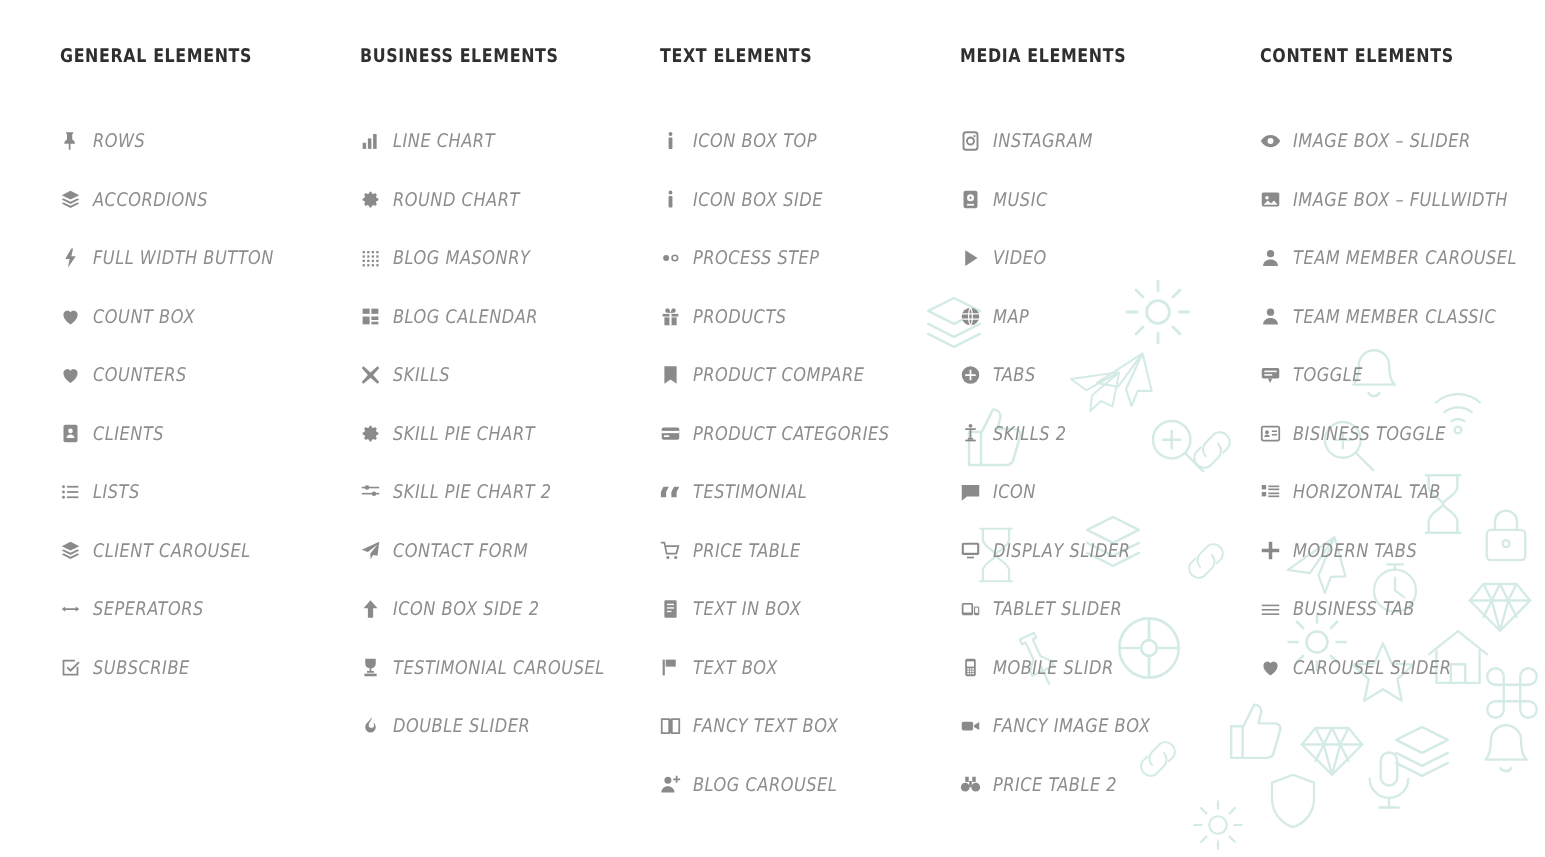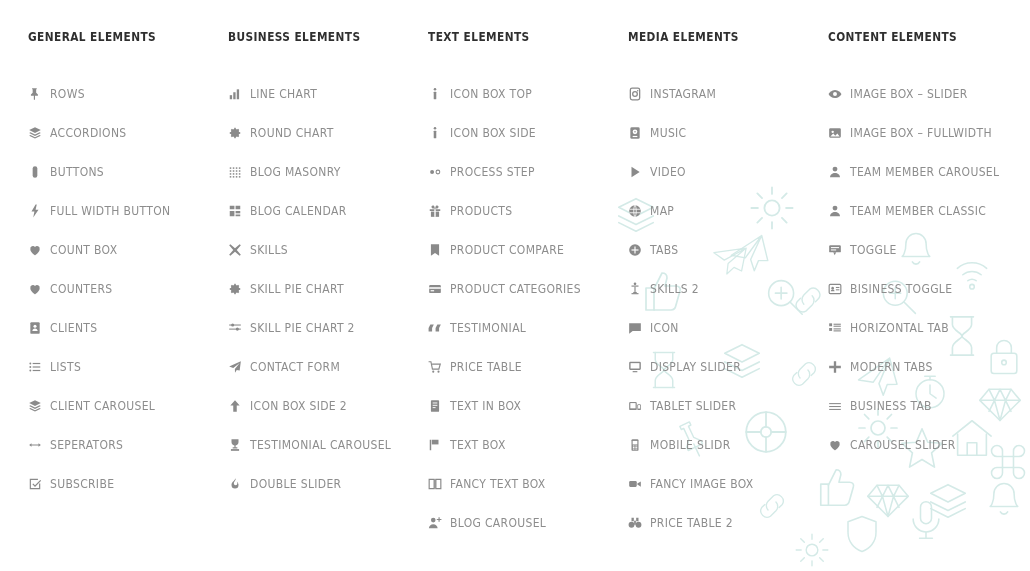--- a/index.html
+++ b/index.html
@@ -29,38 +29,39 @@
     position:absolute;inset:0;
     z-index:2;
     display:flex;
     padding:0;
   }
   .col{
     width:200px;
     flex:0 0 200px;
     padding-top:28px;
   }
-  .col:first-child{margin-left:28px;}
+  .col:first-child{margin-left:40px;}
 
   .col-title{
     font-family:"DejaVu Sans Condensed","Liberation Sans",sans-serif;
     font-weight:bold;
     font-size:12.5px;
     letter-spacing:.45px;
     color:#2f2f2f;
     text-transform:uppercase;
     height:18px;
     line-height:18px;
     white-space:nowrap;
     transform:scaleX(.94);
     transform-origin:left center;
   }
 
   .items{
     margin-top:28px;
+    font-style:italic;
   }
   .item{
     display:flex;
     align-items:center;
     height:39px;
     white-space:nowrap;
   }
   .item-icon{
     width:22px;
     flex:0 0 22px;
@@ -298,28 +299,20 @@
         </div>
         <div class="item">
           <span class="item-icon">
             <svg width="14" height="14" viewBox="0 0 24 24" fill="currentColor">
               <path d="M12 2 2 7l10 5 10-5-10-5z"></path>
               <path d="M2 12l10 5 10-5-2.2-1.1L12 14.6 4.2 10.9 2 12z"></path>
               <path d="M2 16.6l10 5 10-5-2.2-1.1L12 19.2 4.2 15.5 2 16.6z"></path>
             </svg>
           </span>
           <span class="item-label">ACCORDIONS</span>
-        </div>
-        <div class="item">
-          <span class="item-icon">
-            <svg width="14" height="14" viewBox="0 0 24 24" fill="currentColor">
-              <rect x="8" y="2" width="8" height="20" rx="4"></rect>
-            </svg>
-          </span>
-          <span class="item-label">BUTTONS</span>
         </div>
         <div class="item">
           <span class="item-icon">
             <svg width="14" height="14" viewBox="0 0 24 24" fill="currentColor">
               <path d="M13 1 6 13h5l-2 10 9-13h-5l2-9z"></path>
             </svg>
           </span>
           <span class="item-label">FULL WIDTH BUTTON</span>
         </div>
         <div class="item">

